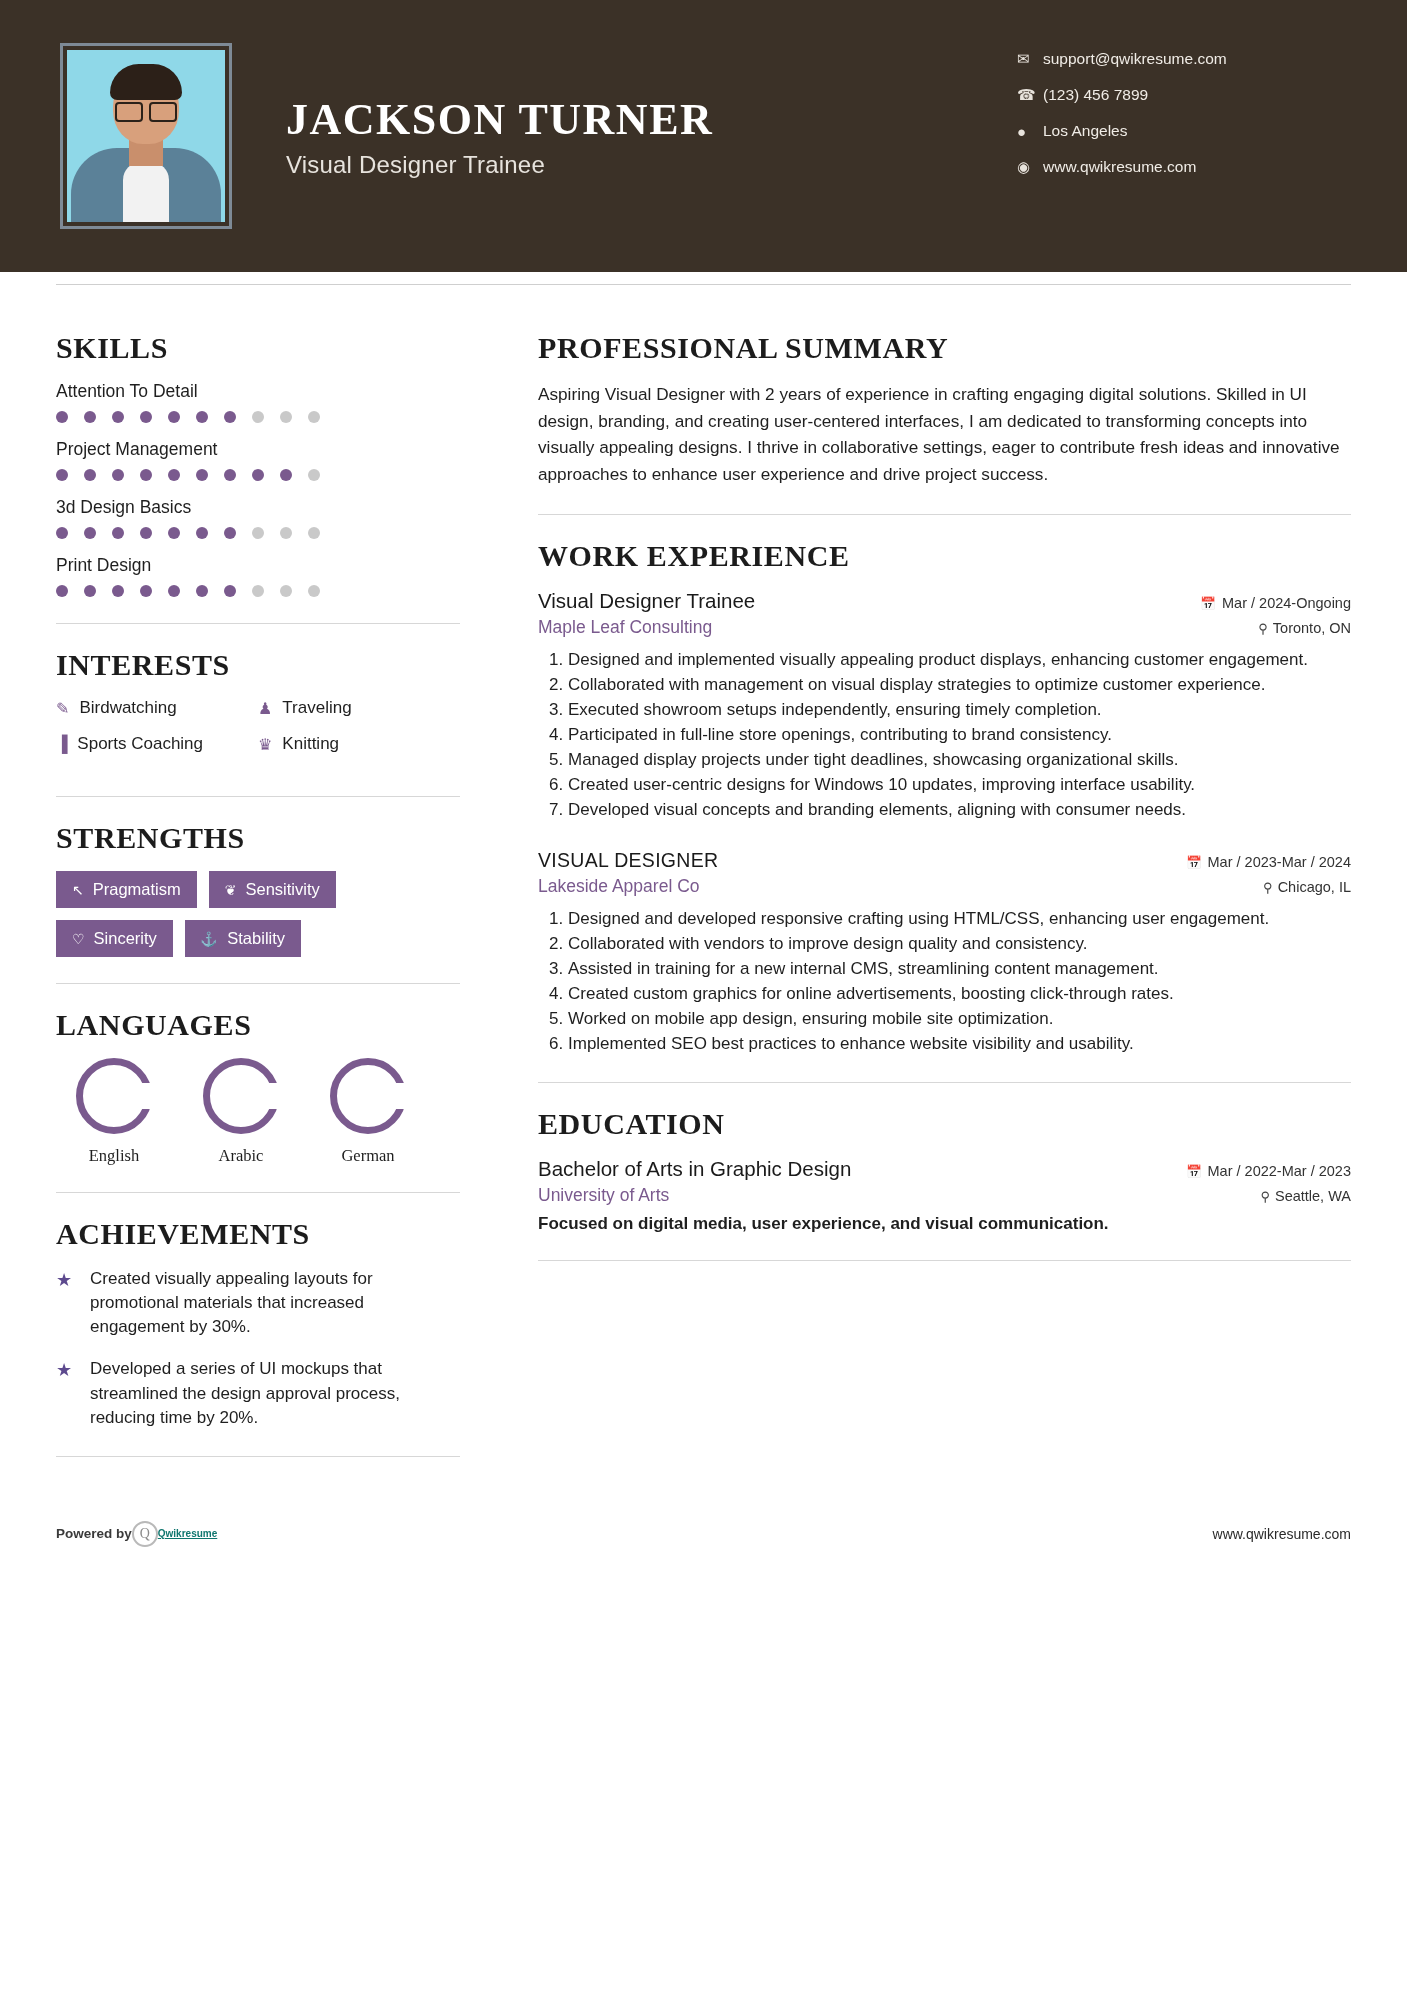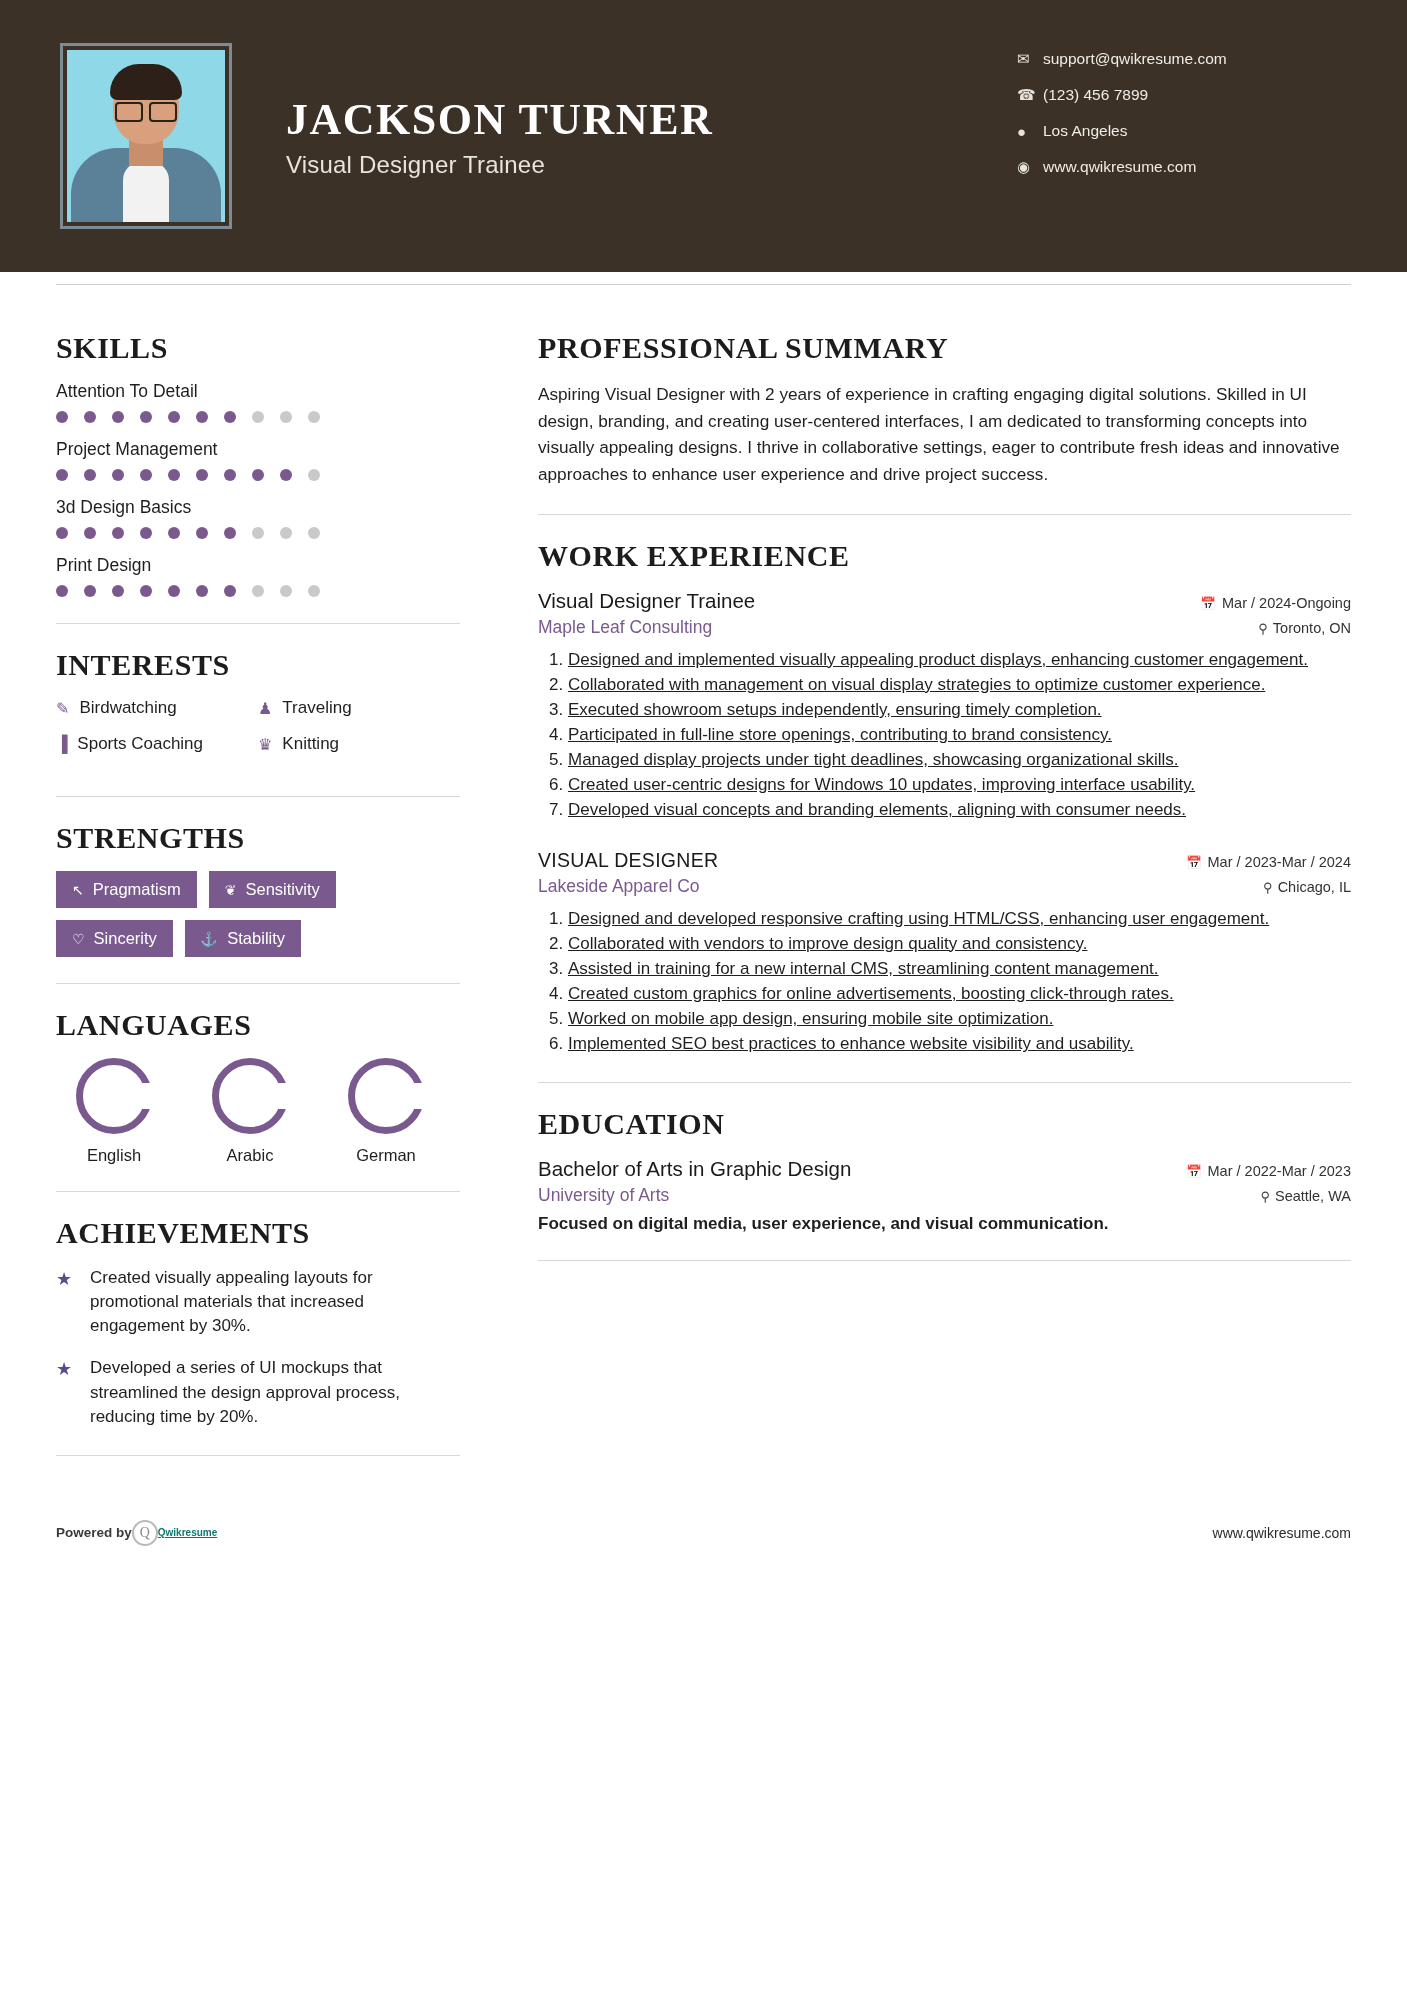--- a/index.html
+++ b/index.html
@@ -157,21 +157,21 @@
 
   
   .strengths { display: flex; flex-wrap: wrap; gap: 12px; }
   .strength {
     background: #7a5a8e; color: #fff; font-size: 16.5px;
     padding: 9px 16px; display: flex; align-items: center; gap: 9px;
   }
   .strength .si { font-size: 14px; }
 
   
-  .langs { display: flex; gap: 44px; padding-left: 12px; }
+  .langs { display: flex; gap: 35px; padding-left: 12px; font-family: Liberation Serif, serif; }
   .lang { width: 92px; text-align: center; }
   .ring {
     width: 76px; height: 76px; margin: 0 auto 12px auto;
     border-radius: 50%;
     border: 7px solid #7a5a8e;
     position: relative;
   }
   .ring .gap {
     position: absolute;
     background: #ffffff;
@@ -189,21 +189,21 @@
   }
   .job { margin-bottom: 26px; }
   .job-head { display: flex; justify-content: space-between; align-items: baseline; }
   .job-role { font-size: 20.5px; color: #1a1a1a; }
   .job-role.caps { text-transform: uppercase; font-size: 19.5px; letter-spacing: .3px; }
   .job-date { font-size: 14.5px; color: #333; white-space: nowrap; }
   .job-sub { display: flex; justify-content: space-between; align-items: baseline; margin-top: 4px; }
   .company { font-size: 17.5px; color: #7a5a8e; }
   .location { font-size: 14.5px; color: #333; white-space: nowrap; }
   .bullets { margin: 10px 0 0 0; padding-left: 30px; }
-  .bullets li { font-size: 17px; line-height: 1.42; color: #1f1f1f; margin-bottom: 1px; text-decoration: underline; }
+  .bullets li { font-size: 17px; line-height: 1.42; color: #1f1f1f; margin-bottom: 1px; }
   .edu-desc { font-size: 17px; color: #1f1f1f; margin-top: 8px; font-weight: bold; }
   .mini-ico { font-size: 13px; color: #444; margin-right: 5px; }
 
   
   .footer {
     display: flex; justify-content: space-between; align-items: center;
     padding: 0 56px; margin-top: 40px; padding-bottom: 34px;
   }
   .footer-left { display: flex; align-items: center; }
   .powered { font-size: 13.5px; color: #3a3a3a; font-weight: bold; }

